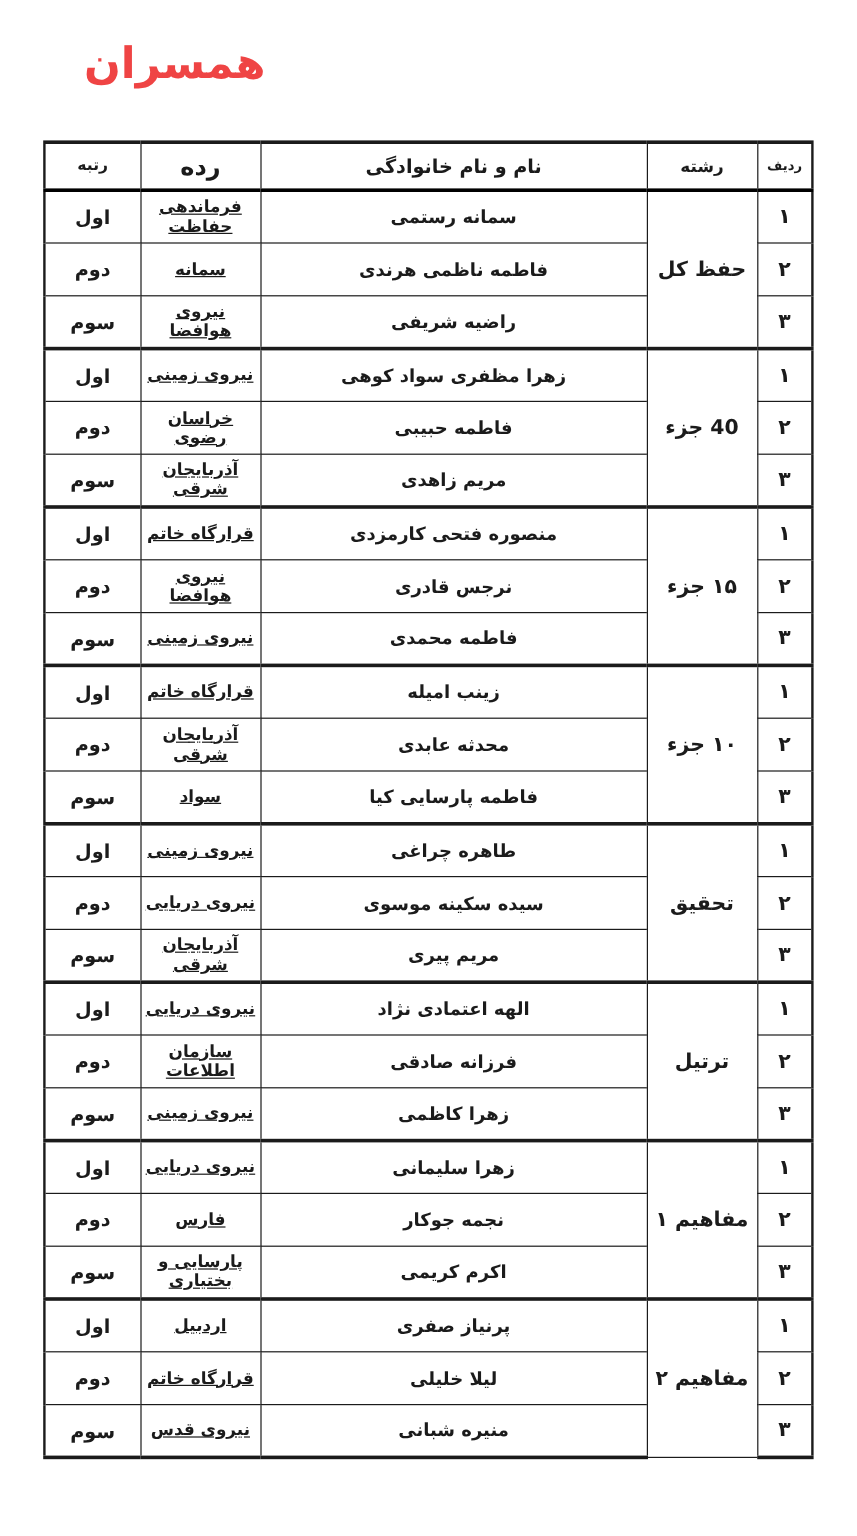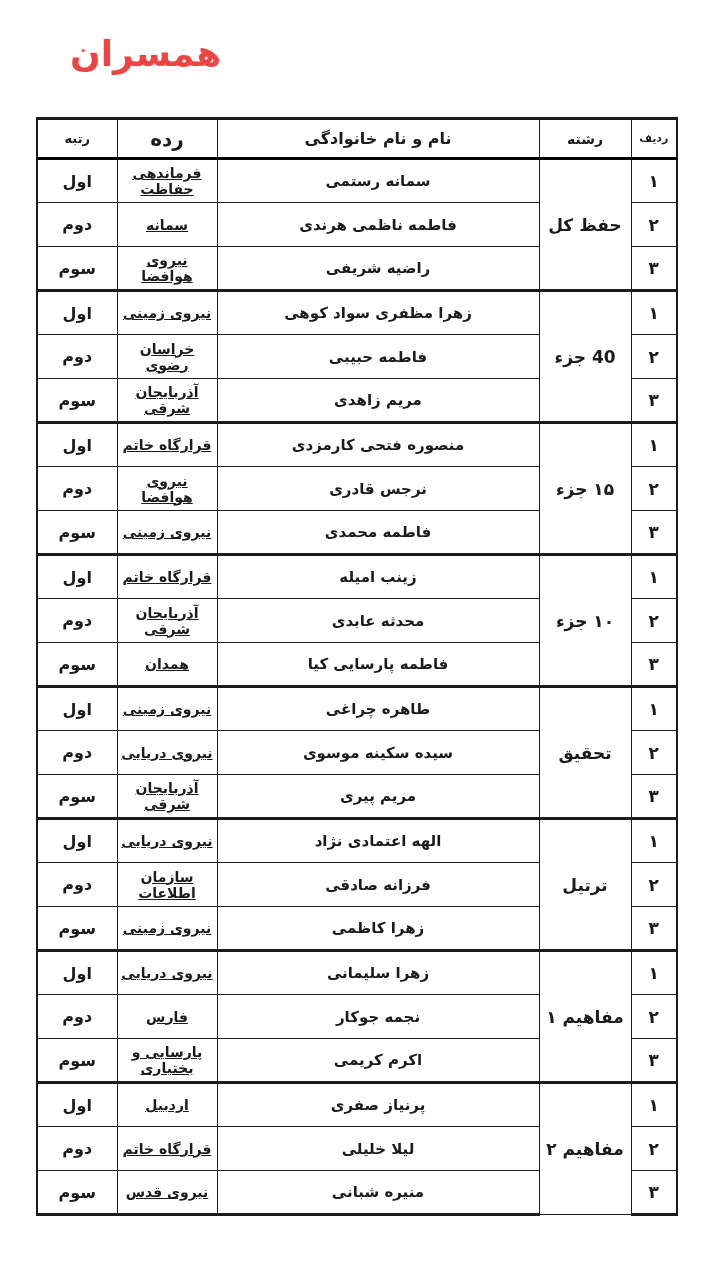--- a/index.html
+++ b/index.html
@@ -225,21 +225,21 @@
           </tr>
           <tr>
             <td class="cell-radif">۲</td>
             <td class="cell-name">محدثه عابدی</td>
             <td class="cell-rade">آذربایجان شرقی</td>
             <td class="cell-rotbe">دوم</td>
           </tr>
           <tr>
             <td class="cell-radif">۳</td>
             <td class="cell-name">فاطمه پارسایی کیا</td>
-            <td class="cell-rade">همدان</td>
+            <td class="cell-rade">سواد</td>
             <td class="cell-rotbe">سوم</td>
           </tr>
         </tbody>
         <tbody class="group">
           <tr class="group-start">
             <td class="cell-radif">۱</td>
             <td class="cell-reshte" rowspan="3">تحقیق</td>
             <td class="cell-name">طاهره چراغی</td>
             <td class="cell-rade">نیروی زمینی</td>
             <td class="cell-rotbe">اول</td>

